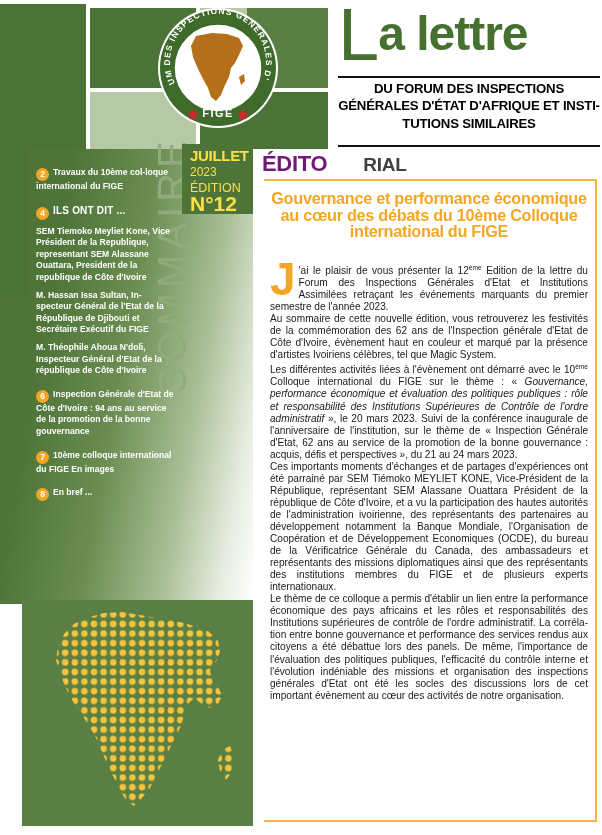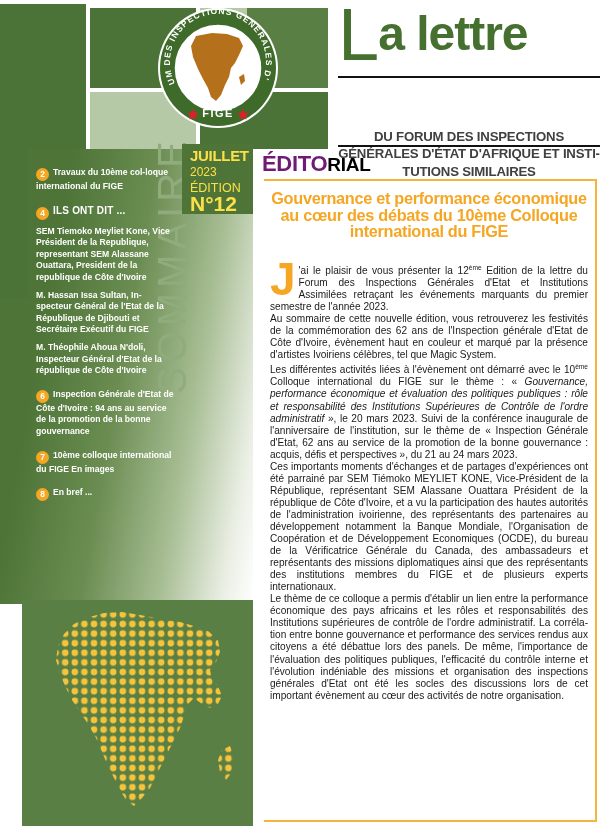--- a/index.html
+++ b/index.html
@@ -17,21 +17,21 @@
   #masthead{position:absolute;left:338px;top:4px;width:262px;height:142px;}
   #title-la-lettre{position:absolute;left:0;top:2px;height:66px;width:262px;
      color:#46702f;font-weight:bold;letter-spacing:-1px;line-height:1;}
   #title-la-lettre .bigL{font-size:74px;font-weight:normal;line-height:58px;
      font-family:"Liberation Sans",sans-serif;display:inline-block;vertical-align:-10px;}
   #title-la-lettre .rest{font-size:48px;font-weight:bold;display:inline-block;vertical-align:baseline;}
   .rule{position:absolute;left:0;width:262px;height:2px;background:#111;}
   #rule-top{top:72px;}
   #rule-bot{top:141px;}
   #subtitle{position:absolute;left:0;top:76px;width:262px;text-align:center;
-     font-size:13.2px;font-weight:bold;color:#404040;line-height:1.32;letter-spacing:-0.2px;margin-top:48px;}
+     font-size:13.2px;font-weight:bold;color:#000000;line-height:1.32;letter-spacing:-0.2px;}
 
   
   #logo{position:absolute;left:155px;top:5px;width:126px;height:126px;}
 
   
   #sidebar{position:absolute;left:0;top:149px;width:253px;height:455px;
     background:linear-gradient(100deg,#4e7438 0%,#4e7438 22%,#6b8d52 48%,#a9bf96 72%,#e9eee3 90%,#ffffff 100%);}
   #sidebar-left-block{position:absolute;left:0;top:0;width:28px;height:149px;background:#4b7337;}
 
   #date-badge{position:absolute;left:182px;top:144px;width:71px;height:70px;background:#4e7438;color:#fde047;
@@ -55,21 +55,21 @@
   .toc-body{display:inline;}
 
   
   #africa-panel{position:absolute;left:22px;top:600px;width:231px;height:226px;background:#5a7f44;}
   #africa-dots{position:absolute;left:0;top:0;width:231px;height:226px;}
 
   
   #editorial{position:absolute;left:262px;top:152px;width:335px;height:672px;}
   #editorial-kicker{position:absolute;left:0;top:0;font-size:22px;font-weight:bold;line-height:24px;letter-spacing:-0.3px;}
   #editorial-kicker .k1{color:#701a75;}
-  #editorial-kicker .k2{color:#000000;font-size:19px;}
+  #editorial-kicker .k2{color:#404040;font-size:19px;padding-left:36px;}
 
   #edbox{position:absolute;left:0;top:27px;width:335px;height:643px;
      border:2px solid #f5b43c;border-left:none;box-sizing:border-box;}
   #edbox-leftmask{position:absolute;left:-2px;top:27px;width:4px;height:643px;background:#fff;}
 
   #ed-title{position:absolute;left:6px;top:38px;width:322px;text-align:center;
      color:#f5a623;font-weight:bold;font-size:16.3px;line-height:16.5px;letter-spacing:-0.3px;}
 
   #ed-body{position:absolute;left:8px;top:110px;width:318px;
      font-size:10.1px;line-height:12.05px;color:#1a1a1a;text-align:justify;}

